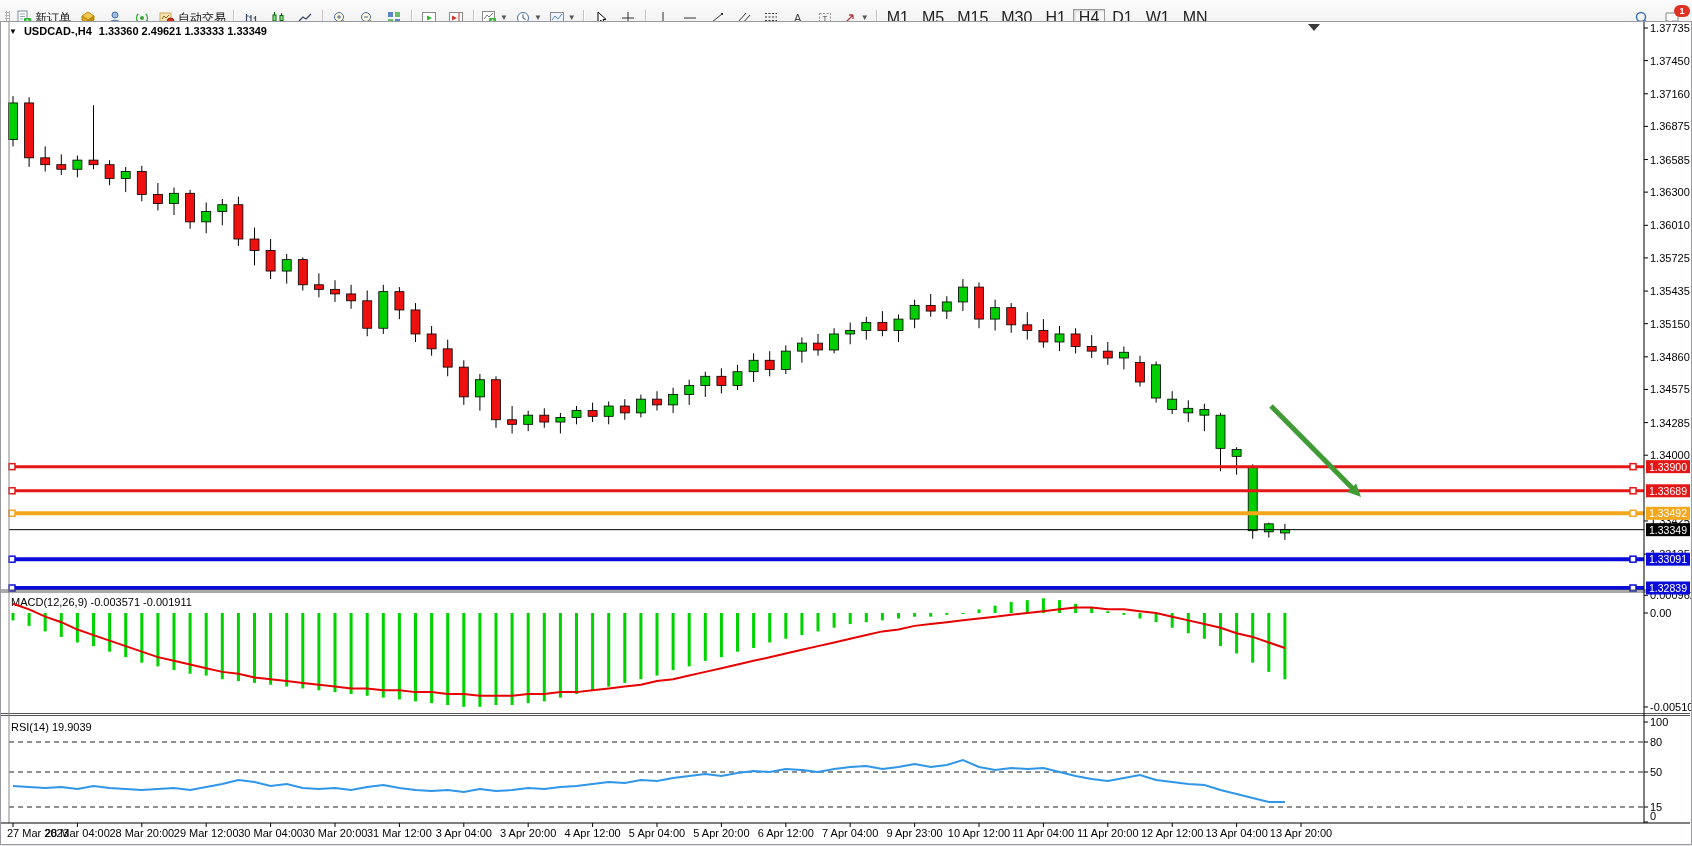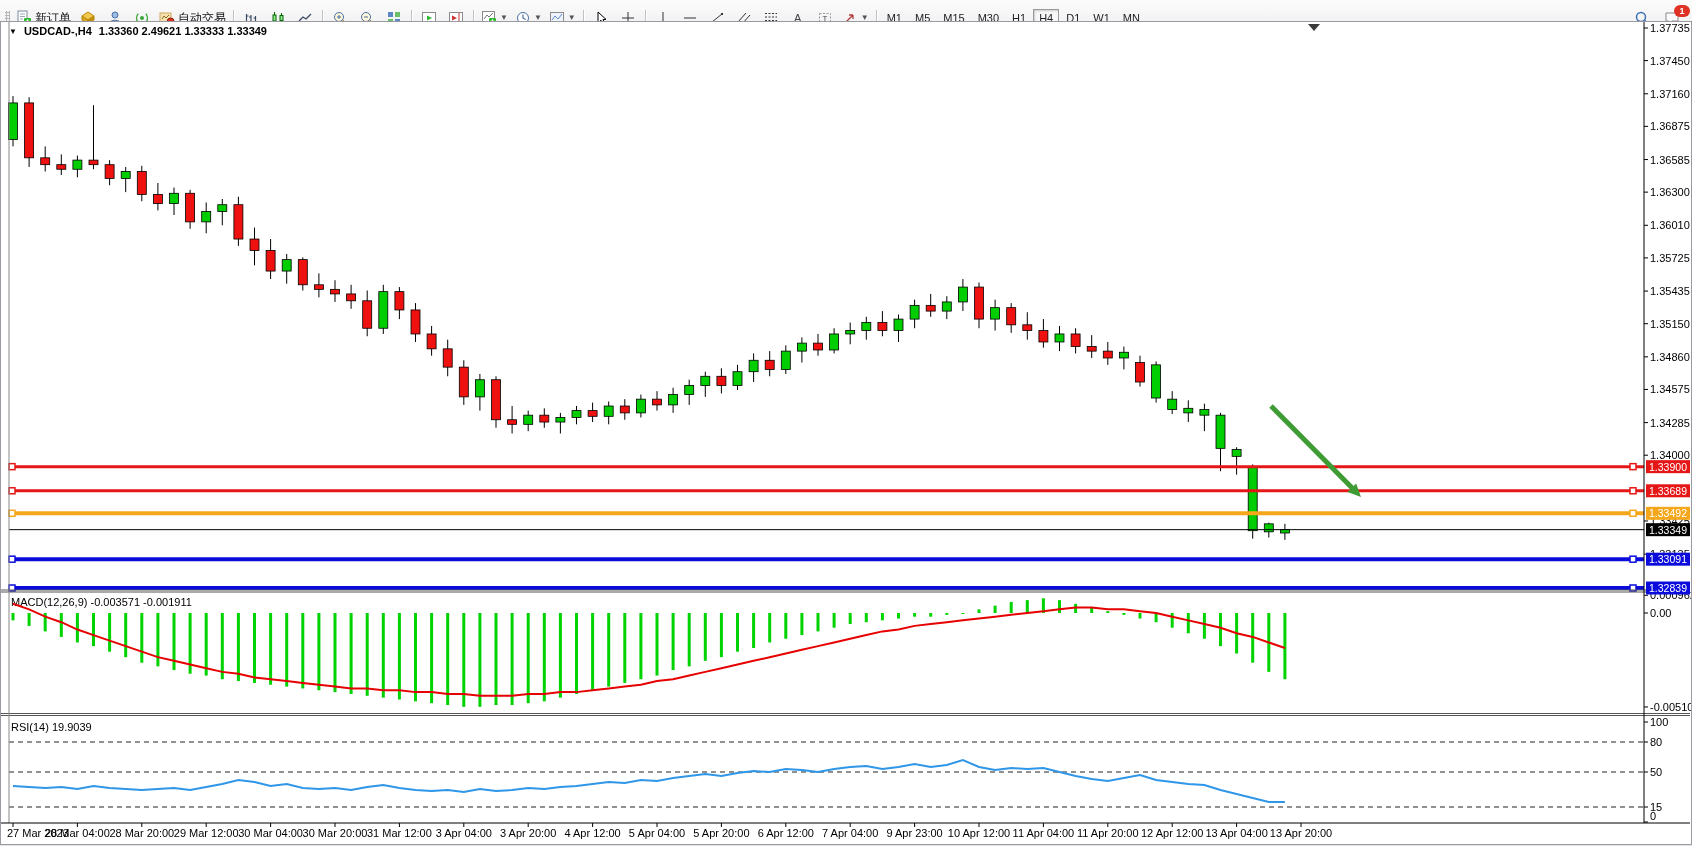--- a/index.html
+++ b/index.html
@@ -5,21 +5,21 @@
   html,body{margin:0;padding:0;}
   body{width:1692px;height:846px;background:#e4e4e4;font-family:"Liberation Sans",sans-serif;position:relative;overflow:hidden;}
   
   .toolbar{position:absolute;top:0;left:0;right:0;height:20px;background:linear-gradient(#fcfcfc,#ececec);border-bottom:1px solid #cfcfcf;display:flex;align-items:center;padding:8px 3px;gap:1px;}
   .grip{width:5px;height:14px;margin:0 2px;background-image:radial-gradient(#b5b5b5 1px,transparent 1.1px);background-size:3px 3px;}
   .sep{width:1px;height:16px;background:#c2c2c2;box-shadow:1px 0 0 #fff;margin:0 3px;}
   .tb-btn{height:18px;min-width:20px;display:flex;align-items:center;justify-content:center;gap:3px;padding:0 2px;border:1px solid transparent;border-radius:2px;}
   .tb-btn svg{display:block;}
   .tb-label{font-size:12px;color:#111;white-space:nowrap;}
   .caret{font-size:8px;color:#555;line-height:8px;}
-  .tf-btn{height:16px;padding:0 5px;font-size:11px;color:#222;display:flex;align-items:center;border:1px solid transparent;}
+  .tf-btn{height:16px;padding:0 5px;font-size:16px;color:#222;display:flex;align-items:center;border:1px solid transparent;}
   .tf-btn.active{background:#f7f7f7;border:1px solid #9a9a9a;box-shadow:inset 1px 1px 2px rgba(0,0,0,.18);}
   .toolbar-right{margin-left:auto;display:flex;align-items:center;gap:4px;padding-right:4px;}
   .badge{position:absolute;top:-4px;right:-6px;min-width:12px;height:12px;border-radius:7px;background:#e03224;color:#fff;font-size:9px;font-weight:bold;display:flex;align-items:center;justify-content:center;padding:0 2px;}
   .chat-wrap{position:relative;}
   
   .chart-frame{position:absolute;top:21px;left:0;width:1690px;height:822px;background:#fff;border:1px solid #9a9aa2;}
   .chart-title{position:absolute;top:3px;left:8px;display:flex;align-items:center;gap:7px;font-size:11px;font-weight:bold;color:#000;z-index:5;}
   .tri{font-size:8px;color:#000;}
   svg.plot{position:absolute;top:0;left:0;}
   text{font-family:"Liberation Sans",sans-serif;}

